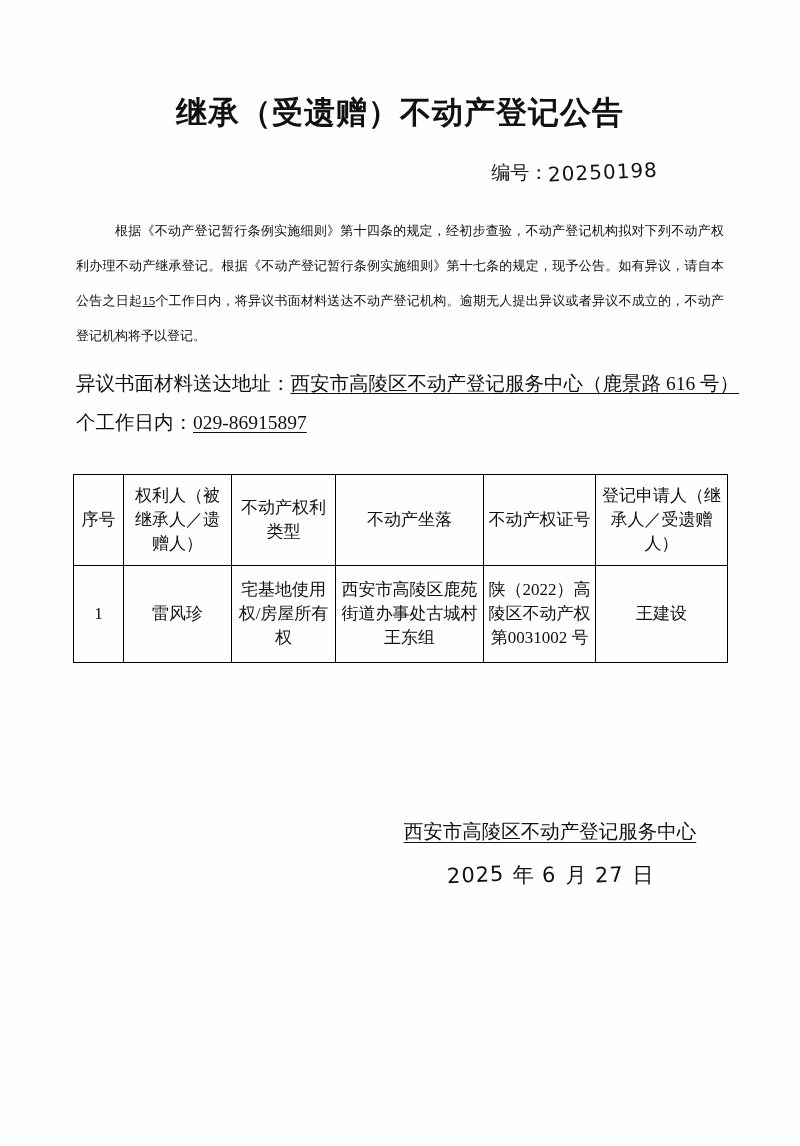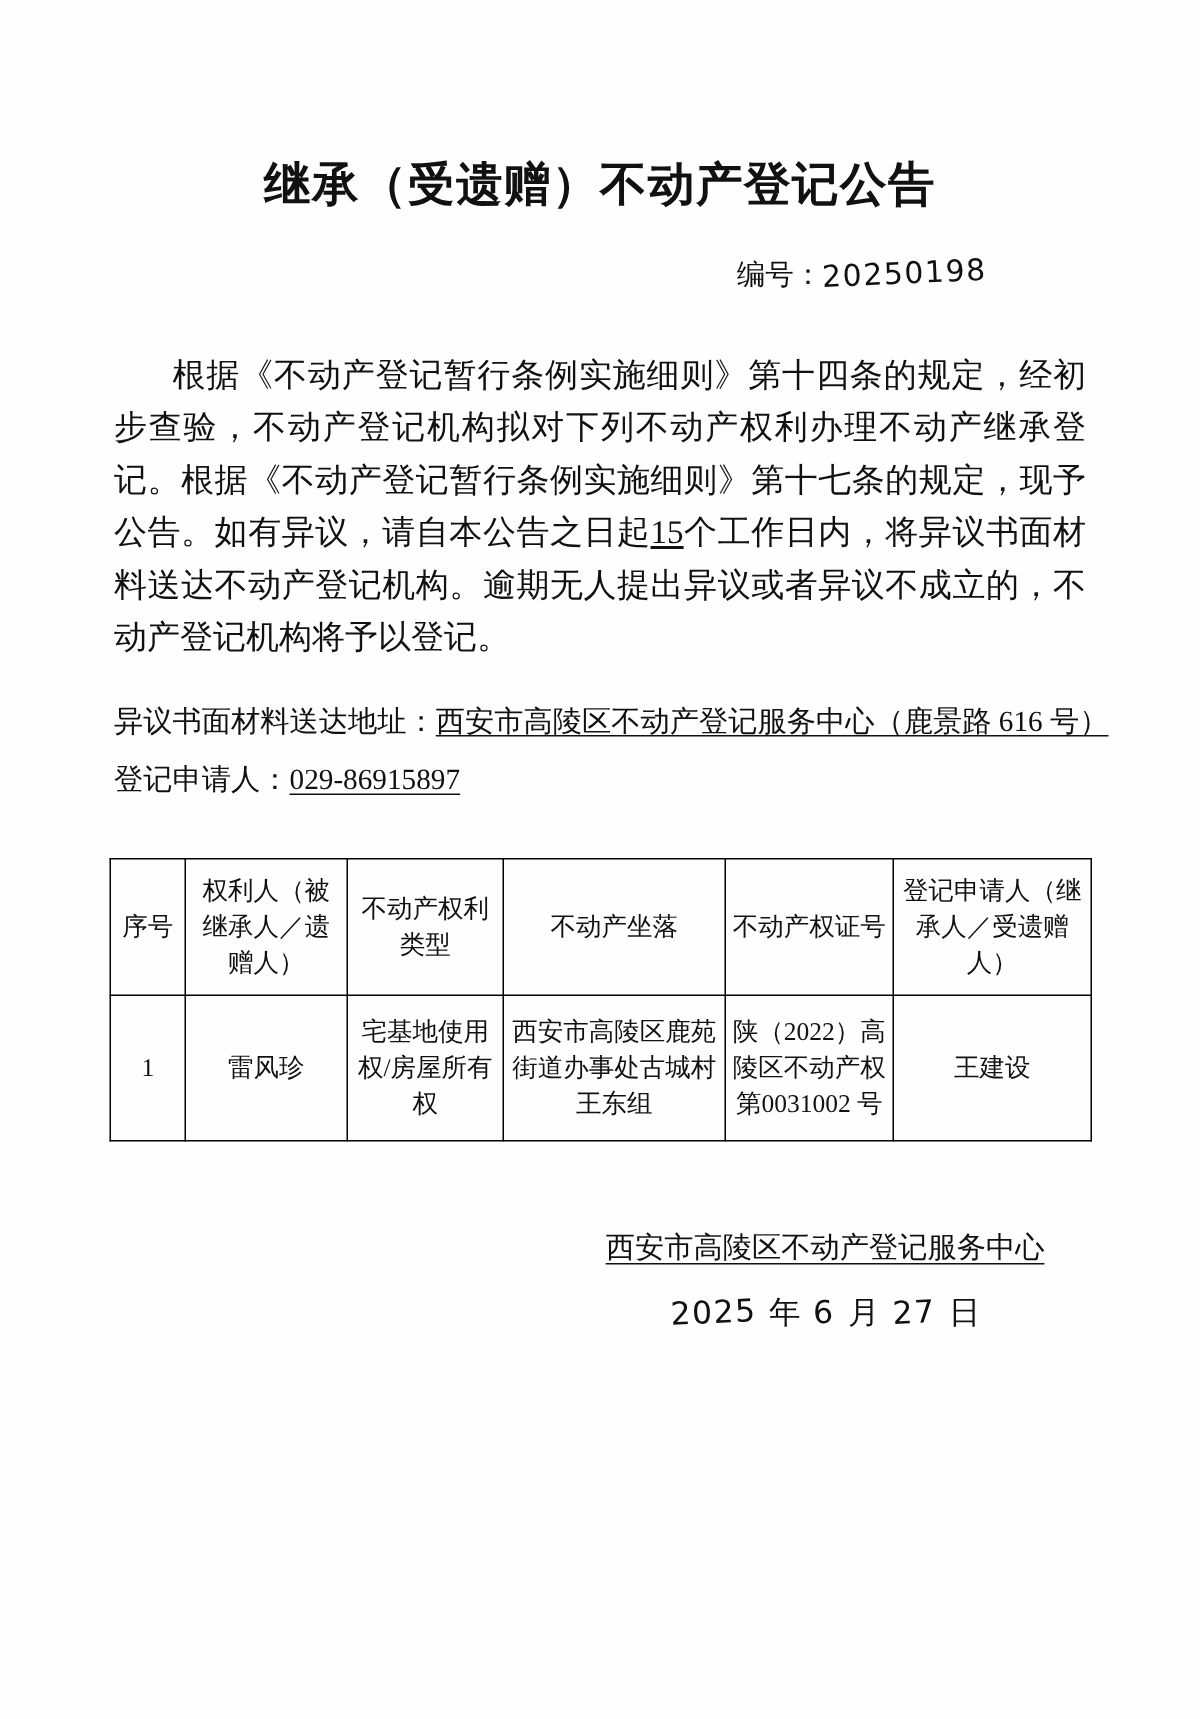--- a/index.html
+++ b/index.html
@@ -22,21 +22,21 @@
     height: 1146px;
     background: #fefefe;
   }
 
   
   .doc-title {
     text-align: center;
     font-size: 31px;
     font-weight: bold;
     letter-spacing: 1px;
-    margin: 10px;
+    margin: 0;
     padding-top: 92px;
     font-family: "Liberation Serif", "DejaVu Serif", serif;
   }
 
   
   .serial-row {
     margin-top: 26px;
     padding-right: 142px;
     text-align: right;
     font-size: 19px;
@@ -52,21 +52,21 @@
     display: inline-block;
   }
 
   
   .body-block {
     margin: 0 auto;
     width: 648px;
     padding-top: 14px;
   }
   .para {
-    font-size: 22px;
+    font-size: 13px;
     line-height: 35px;
     text-align: justify;
     text-justify: inter-ideograph;
     text-indent: 0;
   }
   .para.indent {
     text-indent: 39px;
   }
   .u {
     text-decoration: underline;
@@ -176,21 +176,21 @@
 
   <div class="body-block">
 
     <p class="para indent"><span>根据《不动产登记暂行条例实施细则》第十四条的规定，经初步查验，不动产登记机构拟对下列不动产权利办理不动产继承登记。根据《不动产登记暂行条例实施细则》第十七条的规定，现予公告。如有异议，请自本公告之日起</span><span class="u">15</span><span>个工作日内，将异议书面材料送达不动产登记机构。逾期无人提出异议或者异议不成立的，不动产登记机构将予以登记。</span></p>
 
     <div class="line-row">
       <span>异议书面材料送达地址：</span><span class="u">西安市高陵区不动产登记服务中心（鹿景路 616 号）</span>
     </div>
 
     <div class="contact-row">
-      <span>登记申请人：</span><span class="u">029-86915897</span>
+      <span>个工作日内：</span><span class="u">029-86915897</span>
     </div>
 
   </div>
 
   <div class="table-wrap">
     <table class="reg">
       <colgroup>
         <col class="c1">
           <col class="c2">
           <col class="c3">

